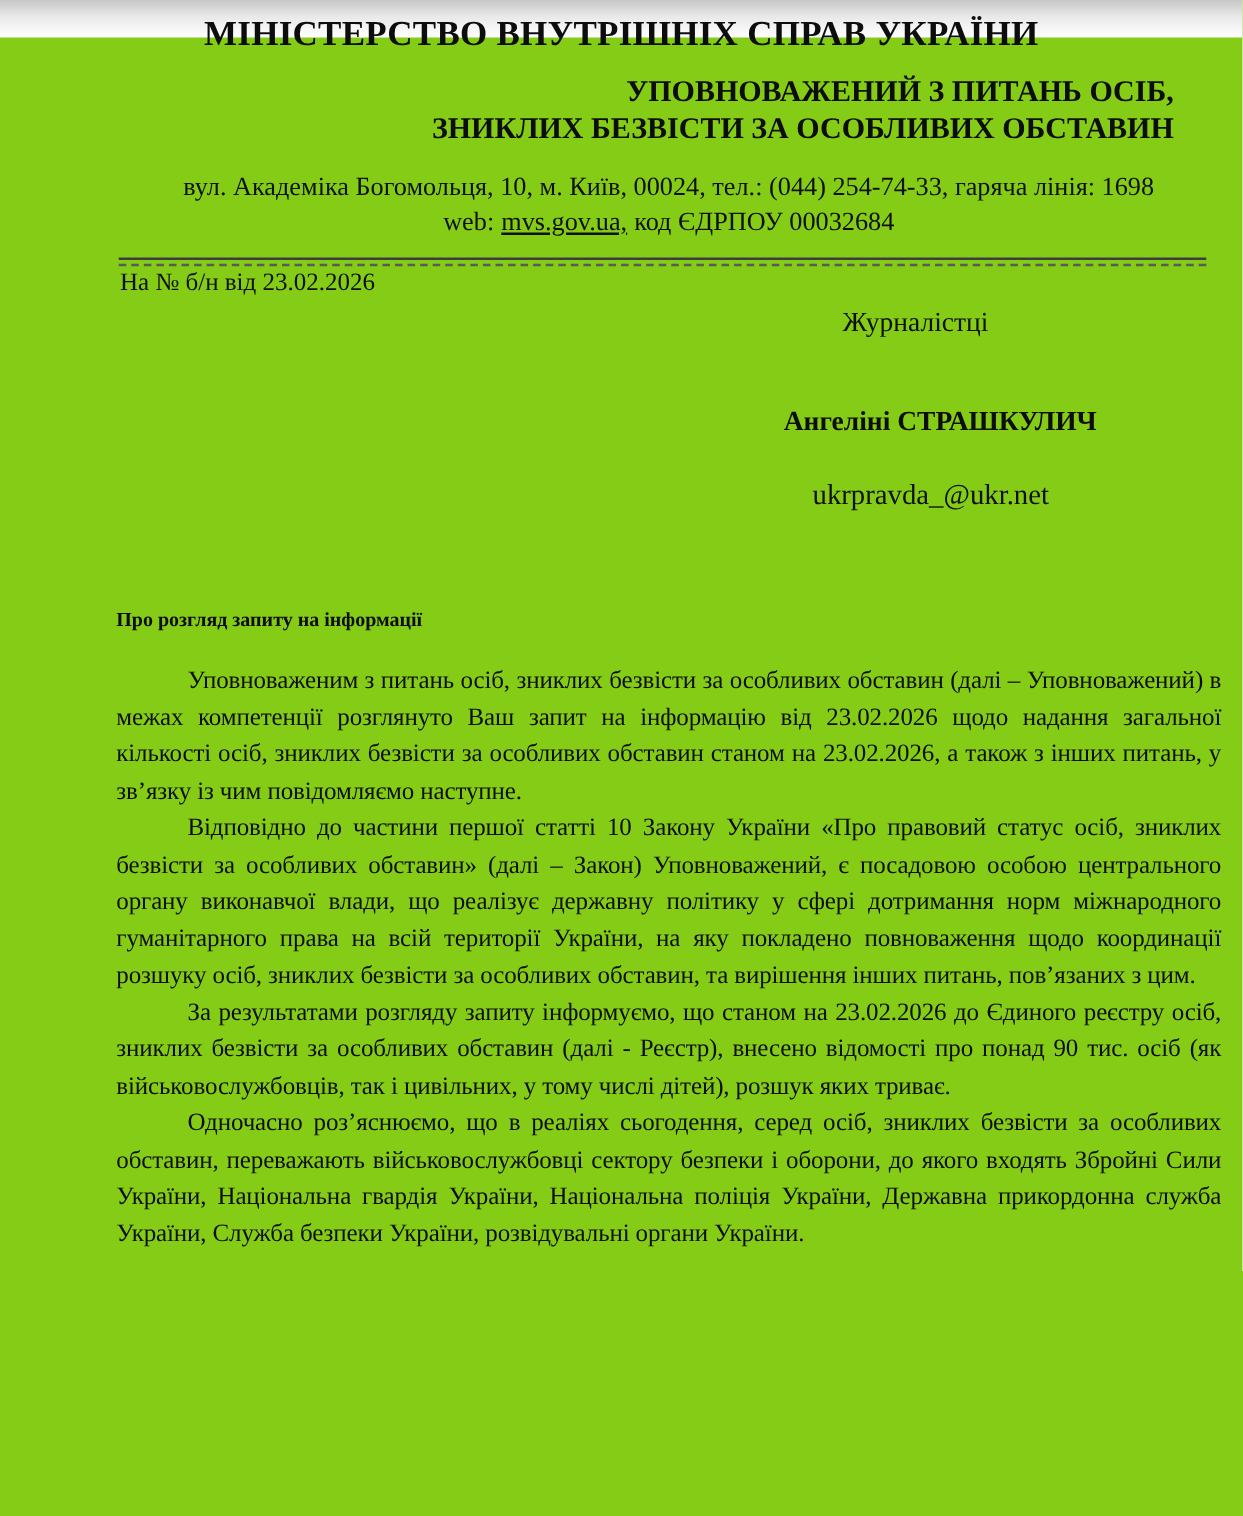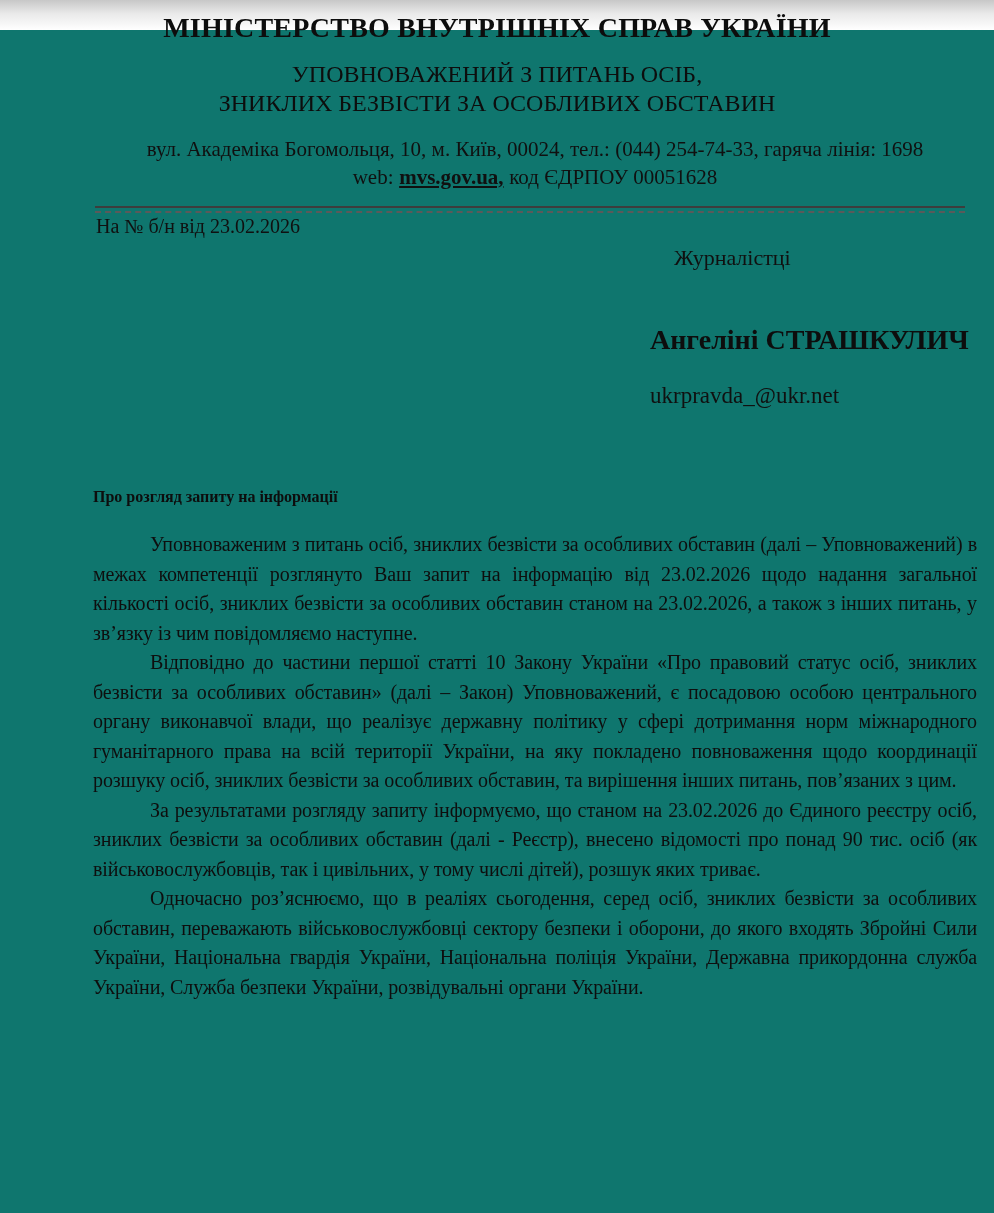--- a/index.html
+++ b/index.html
@@ -1,63 +1,63 @@
 <!DOCTYPE html>
 <html lang="uk"><head>
 <meta charset="utf-8">
 <style>
   html, body { margin: 0; padding: 0; background: #ffffff; }
   .page {
     position: relative;
     width: 994px;
     height: 1213px;
-    background: #0f766e;
+    background: #84cc16;
     font-family: "Liberation Serif", "DejaVu Serif", serif;
     color: #111111;
     overflow: hidden;
   }
   .top-shade {
     position: absolute; top: 0; left: 0; right: 0; height: 30px;
     background: linear-gradient(180deg, #c7c7c7 0%, #e9e9e9 45%, #ffffff 100%);
   }
   .ministry {
     position: absolute; top: 12px; left: 55px; width: 884px;
     text-align: center; font-weight: bold; font-size: 28px;
     letter-spacing: 0.2px; color: #0d0d0d;
   }
   .office {
     position: absolute; top: 60px; left: 55px; width: 884px;
-    text-align: center; font-weight: normal; font-size: 24px;
+    text-align: right; font-weight: bold; font-size: 24px;
     line-height: 29px; color: #0d0d0d;
   }
   .address {
     position: absolute; top: 135px; left: 73px; width: 924px;
     text-align: center; font-size: 21px; line-height: 28px; color: #101010;
   }
   .address .web-line span + span { margin-left: 0.27em; }
-  .web-url { text-decoration: underline; font-weight: bold; }
+  .web-url { text-decoration: underline; }
   .sep-solid {
     position: absolute; top: 206px; left: 95px; width: 870px;
     border-top: 2px solid #3d3d3d;
   }
   .sep-dashed {
     position: absolute; top: 211px; left: 95px; width: 870px;
     border-top: 2px dashed #5a5a5a;
   }
   .ref-line {
     position: absolute; top: 215px; left: 96px;
     font-size: 20px; color: #101010;
   }
   .recipient-block {
     position: absolute; top: 243px; left: 650px;
     font-size: 22px; line-height: 29px; color: #101010; margin-left: 24px;
   }
   .recipient-name {
-    position: absolute; top: 324px; left: 650px;
-    font-size: 28px; font-weight: bold; color: #0d0d0d;
+    position: absolute; top: 324px; left: 627px;
+    font-size: 22px; font-weight: bold; color: #0d0d0d;
   }
   .recipient-email {
     position: absolute; top: 383px; left: 650px;
     font-size: 23px; color: #101010; text-align: right;
   }
   .subject-line {
     position: absolute; top: 488px; left: 93px;
     font-size: 16px; font-weight: bold; color: #0d0d0d;
   }
   .letter-body {
@@ -78,21 +78,21 @@
   <div class="ministry">МІНІСТЕРСТВО ВНУТРІШНІХ СПРАВ УКРАЇНИ</div>
 
   <div class="office">
     <div>УПОВНОВАЖЕНИЙ З ПИТАНЬ ОСІБ,</div>
     <div>ЗНИКЛИХ БЕЗВІСТИ ЗА ОСОБЛИВИХ ОБСТАВИН</div>
   </div>
 
   <div class="address">
     <div>вул. Академіка Богомольця, 10, м. Київ, 00024, тел.: (044) 254-74-33, гаряча лінія: 1698</div>
     <div class="web-line">
-      <span>web:</span><span class="web-url">mvs.gov.ua,</span><span>код ЄДРПОУ 00051628</span>
+      <span>web:</span><span class="web-url">mvs.gov.ua,</span><span>код ЄДРПОУ 00032684</span>
     </div>
   </div>
 
   <div class="sep-solid"></div>
   <div class="sep-dashed"></div>
 
   <div class="ref-line">На № б/н від 23.02.2026</div>
 
   <div class="recipient-block">
     <div>Журналістці</div>

